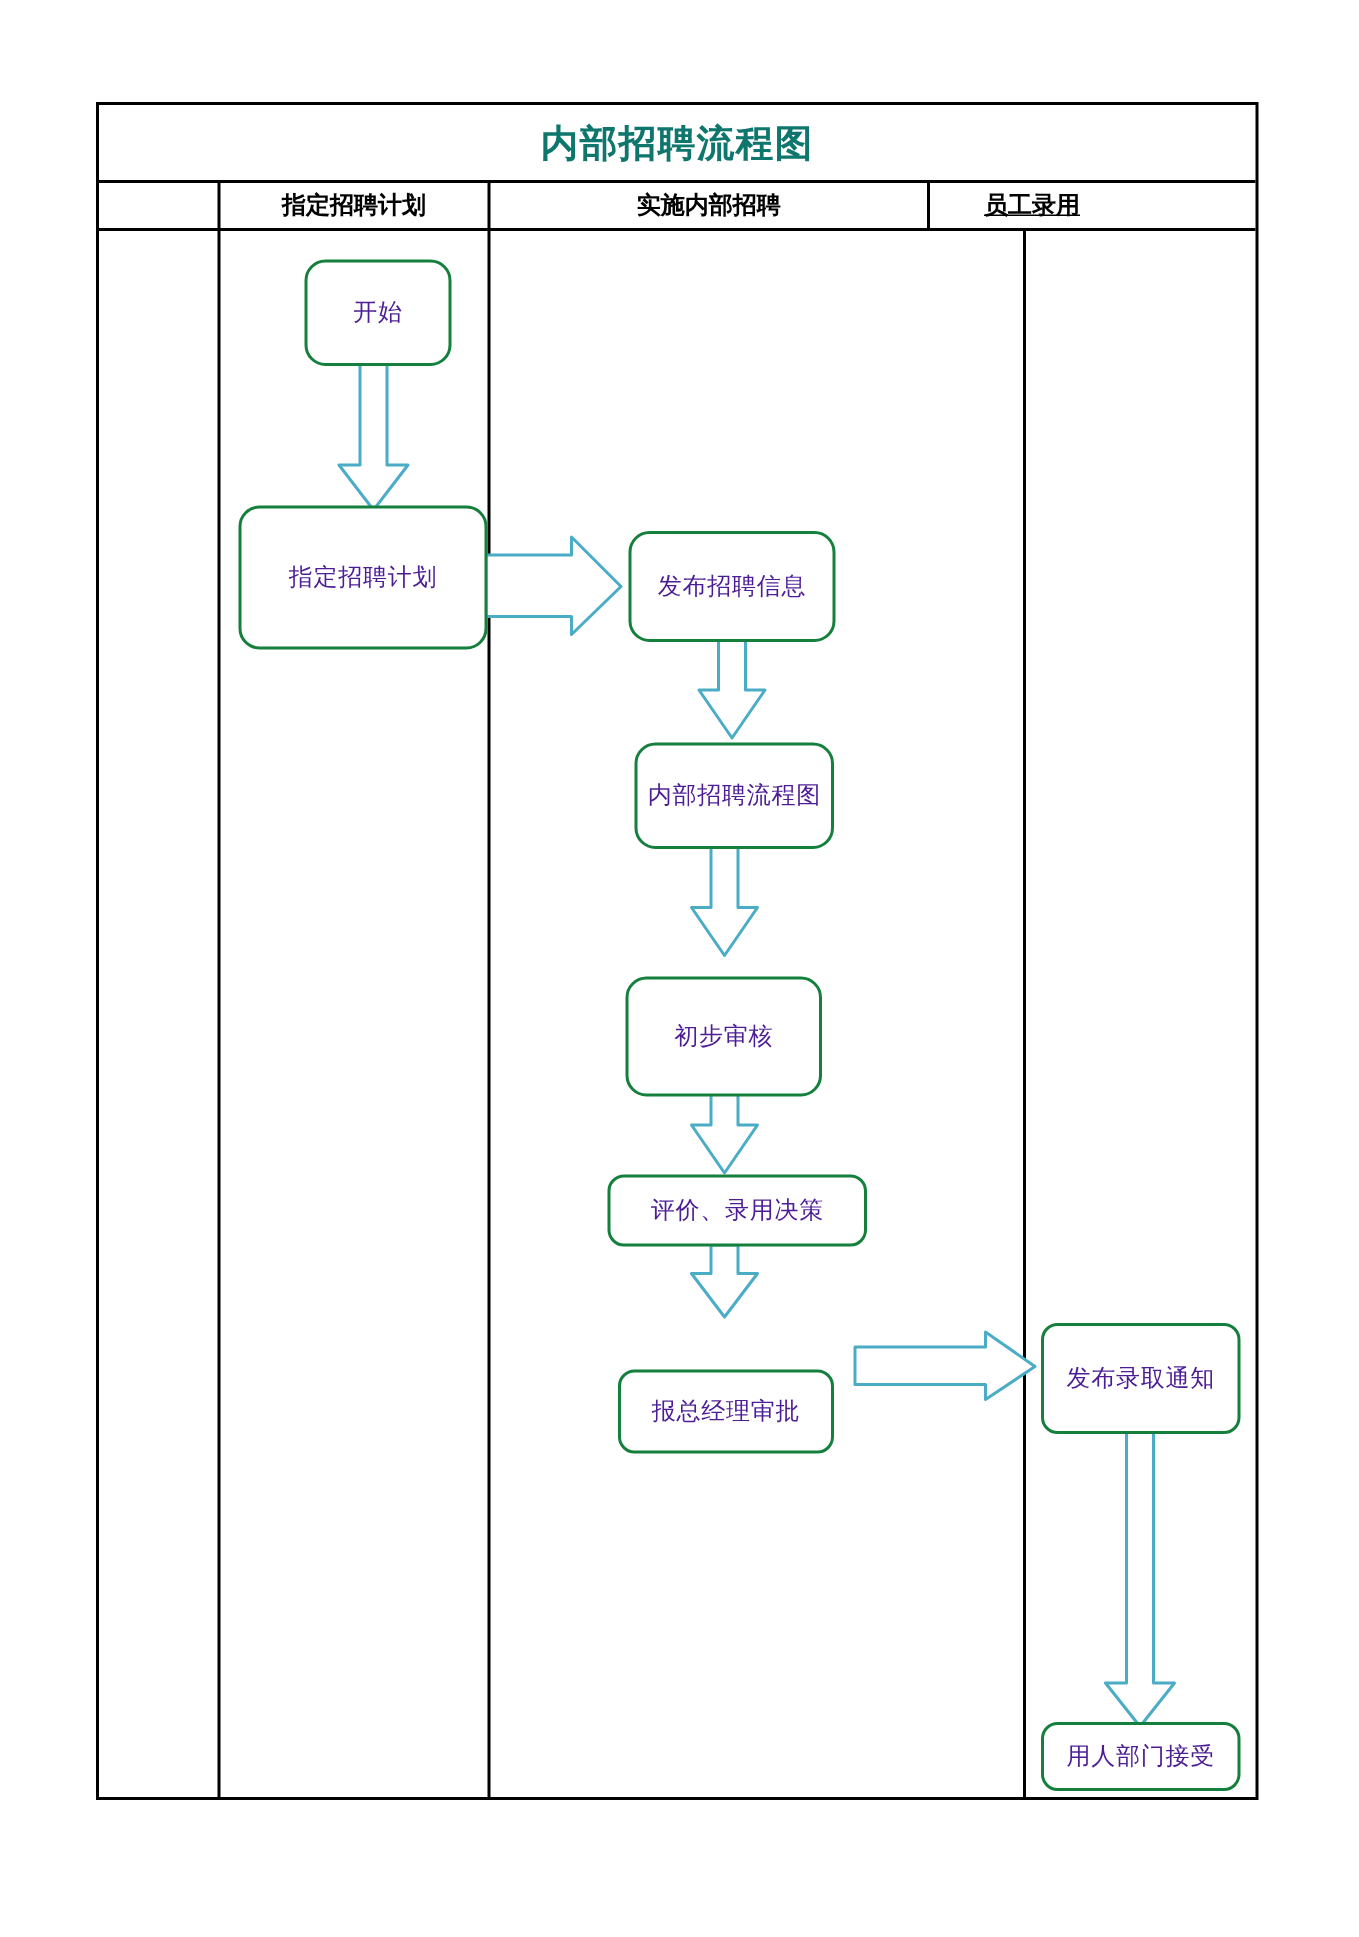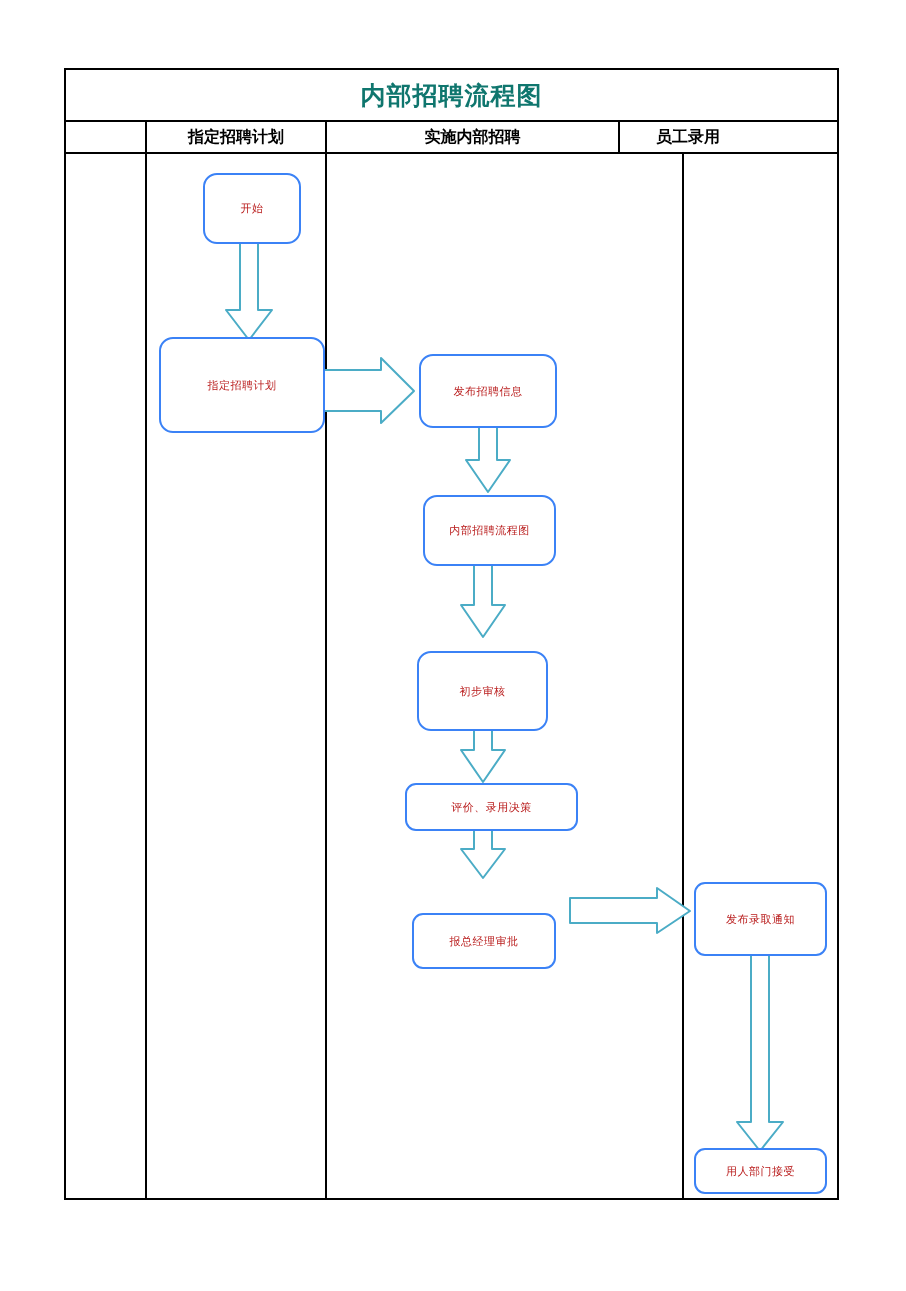--- a/index.html
+++ b/index.html
@@ -60,21 +60,21 @@
     display: flex;
     align-items: center;
     justify-content: center;
     font-size: 16px;
     font-weight: bold;
     color: #000000;
   }
   .hdr-cell.c0 { width: 81px;  border-right: 2px solid #000000; }
   .hdr-cell.c1 { width: 180px; border-right: 2px solid #000000; }
   .hdr-cell.c2 { width: 293px; border-right: 2px solid #000000; }
-  .hdr-cell.c3 { width: 136px; }
+  .hdr-cell.c3 { width: 136px; text-decoration: underline; }
 
   #body-row {
     position: absolute;
     left: 0;
     top: 84px;
     width: 100%;
     bottom: 0;
     display: flex;
   }
   .body-cell { box-sizing: border-box; height: 100%; }
@@ -91,27 +91,27 @@
     width: 906px;
     height: 1291px;
     pointer-events: none;
   }
   #flow-layer > * { pointer-events: auto; }
 
   .node {
     position: absolute;
     box-sizing: border-box;
     background: #ffffff;
-    border: 2px solid #3b82f6;
+    border: 2px solid #15803d;
     border-radius: 14px;
     display: flex;
     align-items: center;
     justify-content: center;
-    color: #b91c1c;
-    font-size: 11px;
+    color: #4c1d95;
+    font-size: 16px;
     letter-spacing: 0.5px;
     z-index: 3;
   }
   .node.small-radius { border-radius: 11px; }
 </style>
 </head>
 <body>
 
 <div id="chart-frame">
 

